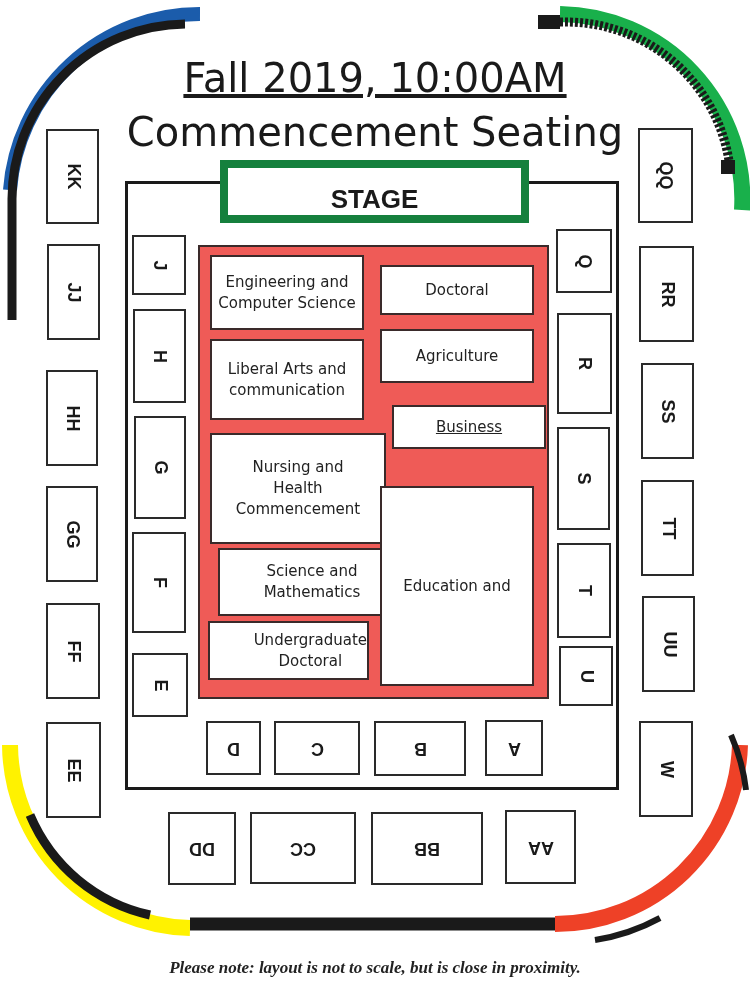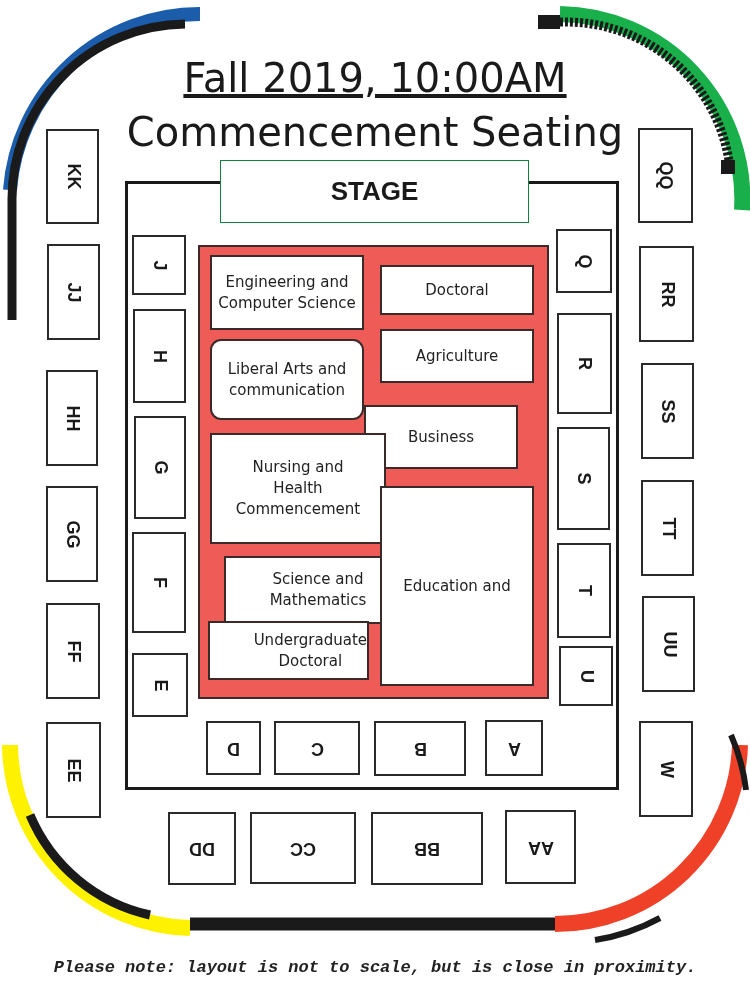--- a/index.html
+++ b/index.html
@@ -3,25 +3,25 @@
 <meta charset="utf-8">
 <style>
   html, body { margin:0; padding:0; background:#ffffff; }
   body { width:750px; height:986px; position:relative; overflow:hidden; font-family:"Liberation Sans", sans-serif; }
   .title { position:absolute; left:0; width:750px; text-align:center; font-family:"DejaVu Sans", sans-serif; color:#1a1a1a; font-size:40px; line-height:48px; }
   .arc { position:absolute; }
   .box { position:absolute; box-sizing:border-box; border:2px solid #2a2a2a; background:#fff; display:flex; align-items:center; justify-content:center; }
   .lbl { font-family:"Liberation Sans", sans-serif; font-weight:bold; font-size:18px; color:#1a1a1a; white-space:nowrap; }
   .rot90 { transform:rotate(90deg); }
   .rot180 { transform:rotate(180deg); }
-  .stage { position:absolute; box-sizing:border-box; border:1px solid #15803d; background:#fff; display:flex; align-items:center; justify-content:center; font-weight:bold; font-size:26px; color:#1a1a1a; }
+  .stage { position:absolute; box-sizing:border-box; border:8px solid #15803d; background:#fff; display:flex; align-items:flex-end; justify-content:center; font-weight:bold; font-size:26px; color:#1a1a1a; }
   .floor { position:absolute; box-sizing:border-box; border:3px solid #1a1a1a; background:transparent; }
   .college-area { position:absolute; box-sizing:border-box; border:2px solid #3a2a2a; }
   .college { position:absolute; box-sizing:border-box; border:2px solid #3a2a2a; background:#fff; display:flex; align-items:center; justify-content:center; text-align:center; font-family:"DejaVu Sans", sans-serif; font-size:15px; line-height:21px; color:#222; }
-  .note { position:absolute; left:0; width:750px; top:958px; text-align:center; font-family:Liberation Mono, monospace; font-weight:bold; font-style:italic; font-size:17px; color:#222; }
+  .note { position:absolute; left:0; width:750px; top:958px; text-align:center; font-family:Liberation Serif, serif; font-weight:bold; font-style:italic; font-size:17px; color:#222; }
 </style>
 </head>
 <body>
 
 <svg class="arc" width="750" height="986" style="left:0;top:0;">
 
   <path d="M 10 190 A 190 190 0 0 1 200 14" stroke="#1b5cab" stroke-width="14" fill="none"></path>
   <path d="M 12 320 L 12 200 A 175 175 0 0 1 185 24" stroke="#1a1a1a" stroke-width="9" fill="none"></path>
 
   <path d="M 560 14 A 185 185 0 0 1 742 210" stroke="#19b04b" stroke-width="16" fill="none"></path>
@@ -52,39 +52,39 @@
 
 <div class="college" style="left:210px;top:255px;width:154px;height:75px;">
   <div>
       <div>Engineering and</div>
       <div>Computer Science</div>
     </div>
 </div>
 <div class="college" style="left:380px;top:265px;width:154px;height:50px;">
   <div>Doctoral</div>
 </div>
-<div class="college" style="left:210px;top:339px;width:154px;height:81px;border-radius:11px;">
+<div class="college" style="left:210px;top:339px;width:154px;height:81px;">
   <div>
       <div>Liberal Arts and</div>
       <div>communication</div>
     </div>
 </div>
 <div class="college" style="left:380px;top:329px;width:154px;height:54px;">
   <div>Agriculture</div>
 </div>
-<div class="college" style="left:364px;top:405px;width:154px;height:64px;">
+<div class="college" style="left:392px;top:405px;width:154px;height:44px;text-decoration:underline;">
   <div>Business</div>
 </div>
 <div class="college" style="left:210px;top:433px;width:176px;height:111px;">
   <div>
       <div>Nursing and</div>
       <div>Health Commencement</div>
     </div>
 </div>
-<div class="college" style="left:224px;top:548px;width:188px;height:68px;margin-top:8px;">
+<div class="college" style="left:218px;top:548px;width:188px;height:68px;">
   <div>
       <div>Science and</div>
       <div>Mathematics</div>
     </div>
 </div>
 <div class="college" style="left:208px;top:621px;width:161px;height:59px;justify-content:flex-end;">
   <div>
       <div>Undergraduate</div>
       <div>Doctoral</div>
     </div>

